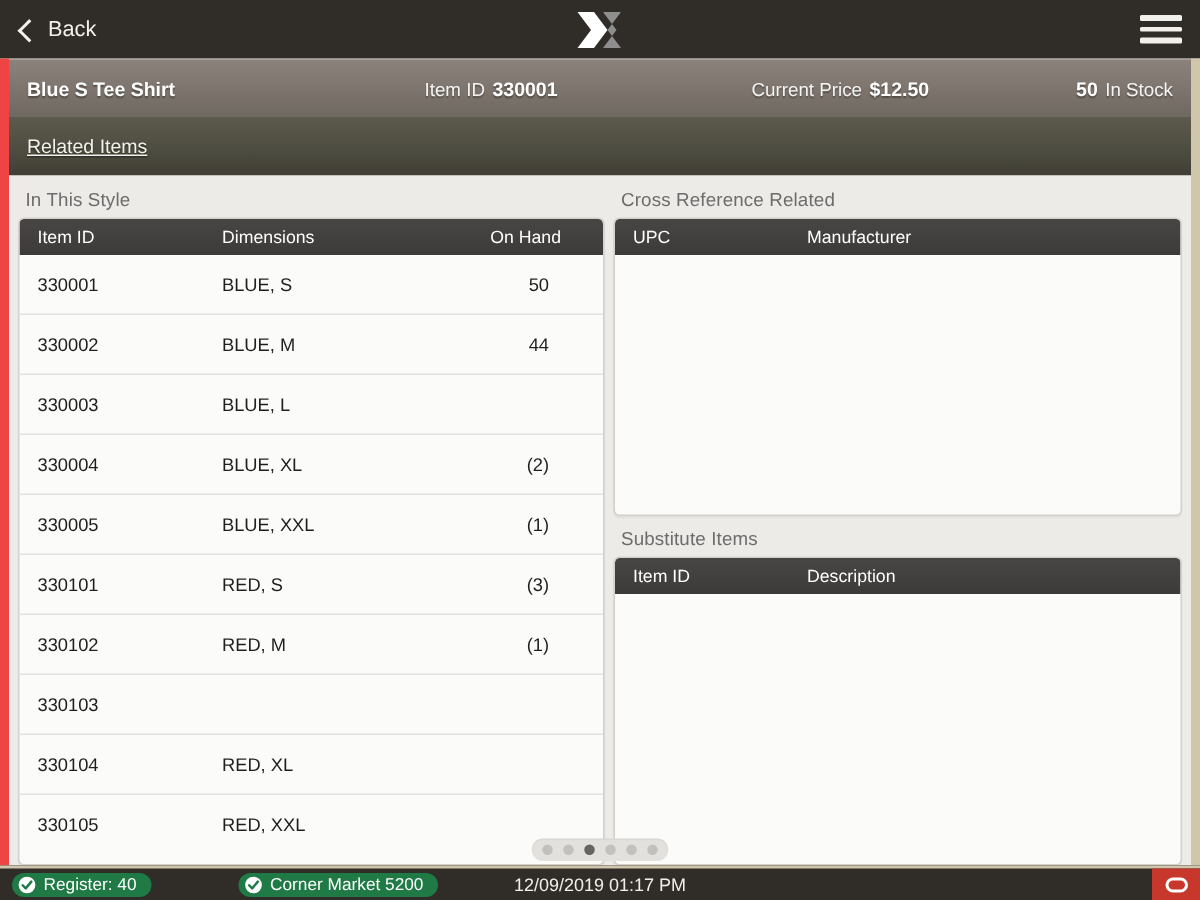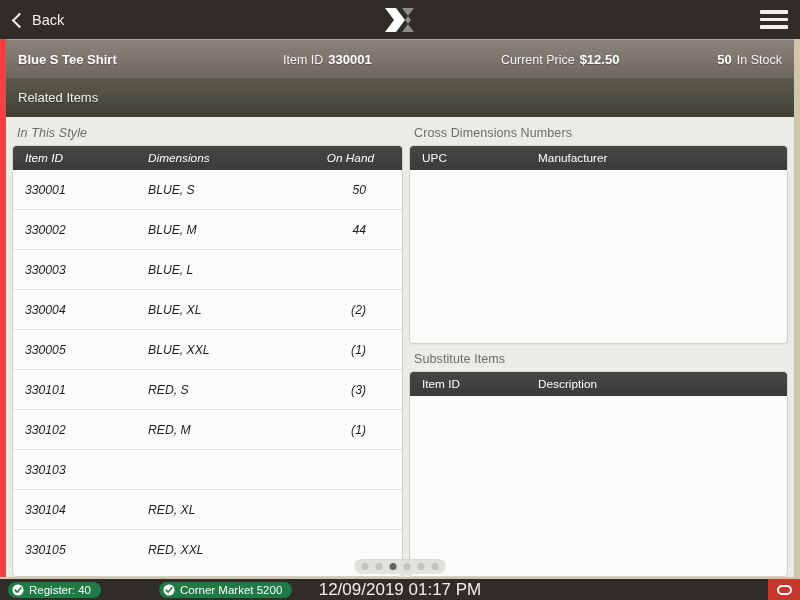--- a/index.html
+++ b/index.html
@@ -107,20 +107,21 @@
   
   .section-bar {
     flex: 0 0 34px;
     background: linear-gradient(to bottom, #5b5a4c 0%, #4e4d41 55%, #413f35 100%);
     display: flex;
     align-items: center;
     color: #f3f1eb;
     font-size: 13px;
     padding: 12px 12px;
     text-shadow: 0 1px 1px rgba(0,0,0,.4);
+    text-decoration: underline;
   }
 
   
   .content {
     flex: 1 1 auto;
     background: #edebe7;
     display: flex;
     gap: 6px;
     padding: 7px 6px 0 6px;
     position: relative;
@@ -230,21 +231,21 @@
   .badge.b2 { margin-left: 58px; }
   .check {
     width: 12px; height: 12px;
     flex: 0 0 12px;
   }
   .clock {
     position: absolute;
     left: 0; right: 0;
     text-align: center;
     color: #f1efeb;
-    font-size: 17px;
+    font-size: 12px;
     pointer-events: none;
   }
   .power {
     position: absolute;
     right: 0; top: 0;
     width: 32px; height: 100%;
     background: #c8372c;
     display: flex;
     align-items: center;
     justify-content: center;
@@ -303,21 +304,21 @@
       </div>
     </div>
 
     <div class="section-bar">
       <span>Related Items</span>
     </div>
 
     <div class="content">
 
       <div class="col col-left">
-        <div class="panel" style="flex:1 1 auto;min-height:0;font-style:italic;">
+        <div class="panel" style="flex:1 1 auto;min-height:0;">
           <div class="panel-title">In This Style</div>
           <div class="table-wrap">
             <div class="thead">
               <div class="c-id">Item ID</div>
               <div class="c-dim">Dimensions</div>
               <div class="c-hand">On Hand</div>
             </div>
             <div class="tbody" id="style-rows">
                 <div class="trow">
                   <div class="c-id">330001</div>
@@ -369,21 +370,21 @@
                   <div class="c-hand"></div>
                 </div>
               </div>
           </div>
         </div>
       </div>
 
       <div class="col col-right">
 
         <div class="panel p-xref">
-          <div class="panel-title">Cross Dimensions Numbers</div>
+          <div class="panel-title">Cross Reference Related</div>
           <div class="table-wrap">
             <div class="thead">
               <div class="c-upc">UPC</div>
               <div class="c-man">Manufacturer</div>
             </div>
             <div class="tbody" id="xref-rows"></div>
           </div>
         </div>
 
         <div class="panel p-sub">

